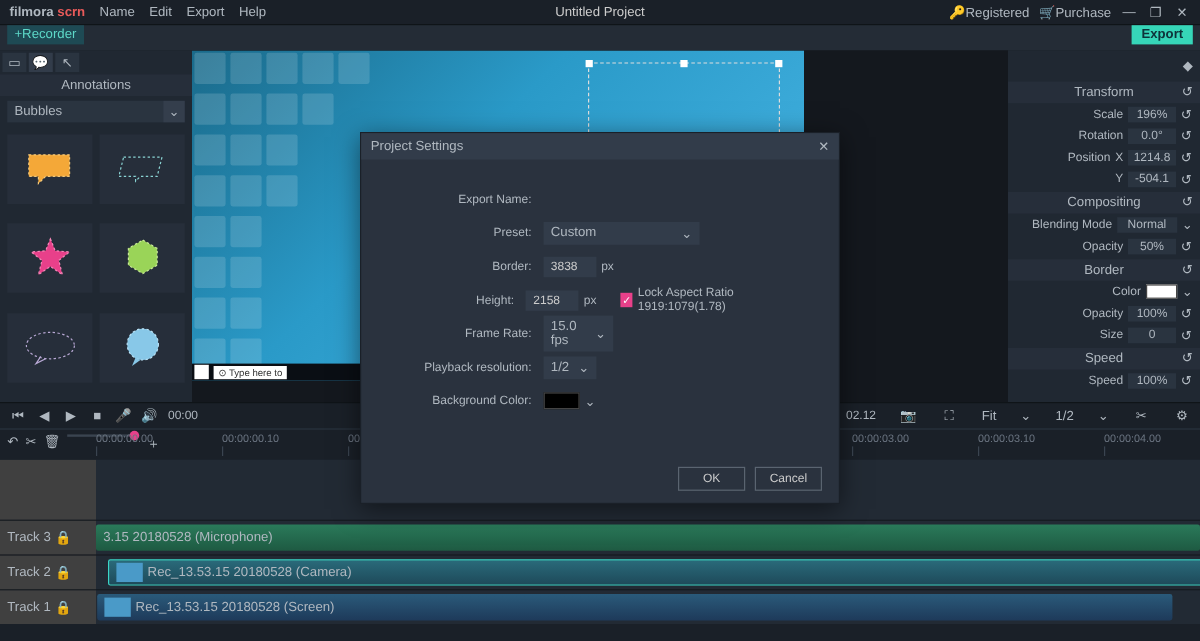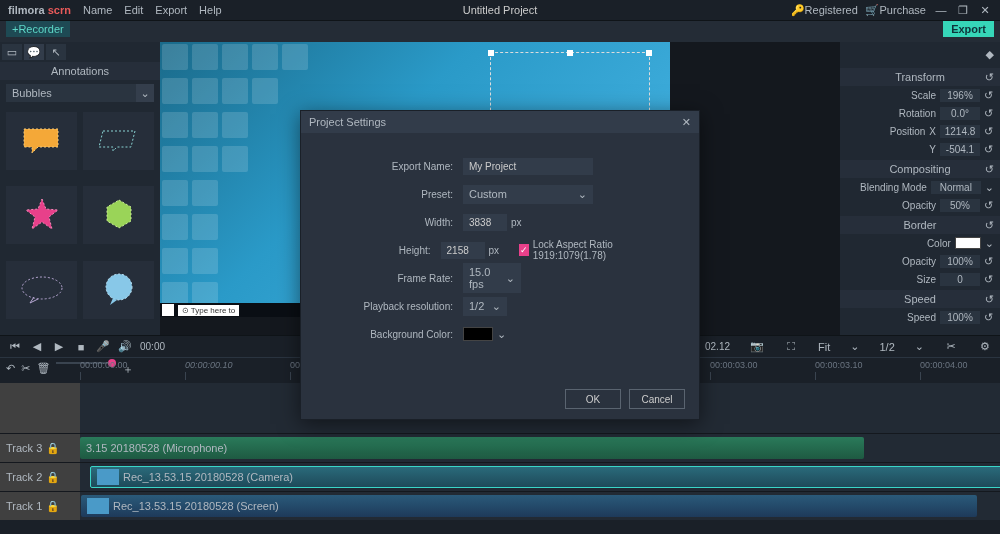--- a/index.html
+++ b/index.html
@@ -49,27 +49,27 @@
 .ruler{height:26px;background:#1a2028;border-top:1px solid #2a3440;position:relative;padding-left:80px}
 .ruler-tools{position:absolute;left:6px;top:4px;display:flex;gap:6px}
 .ruler-marks{position:relative;height:100%;overflow:hidden}
 .ruler-mark{position:absolute;top:2px;font-size:9px;color:#6a7480}
 .ruler-mark::before{content:"";position:absolute;left:0;top:12px;width:1px;height:8px;background:#3a4450}
 .tracks{background:#1a2028}
 .track{height:29px;display:flex;border-top:1px solid #14181e}
 .track-head{width:80px;background:#404040;display:flex;align-items:center;padding:0 6px;gap:4px;font-size:10px}
 .track-body{flex:1;position:relative;background:#222a34}
 .clip{position:absolute;top:3px;height:22px;border-radius:2px;display:flex;align-items:center;padding:0 6px;font-size:10px;color:#fff;overflow:hidden}
-.clip.audio{background:linear-gradient(#2a7a5a,#1e5a42);left:0;width:784px}
+.clip.audio{background:linear-gradient(#2a7a5a,#1e5a42);left:0;width:920px}
 .clip.cam{background:linear-gradient(#2a6a7a,#1e4a5a);left:10px;width:966px;border:1px solid #3ad6c8}
 .clip.scr{background:linear-gradient(#2a5a7a,#1e3a5a);left:1px;width:896px}
 .thumb{width:22px;height:16px;background:#4a9ac8;margin-right:4px}
 .modal{position:absolute;left:300px;top:110px;width:400px;height:310px;background:#2a323e;border:1px solid #1a2028;box-shadow:0 4px 20px rgba(0,0,0,.5);z-index:100}
 .modal-head{height:22px;background:#323c4a;display:flex;align-items:center;padding:0 8px;justify-content:space-between}
-.modal-body{padding:20px 42px}
+.modal-body{padding:20px 32px}
 .form-row{display:flex;align-items:center;height:26px;margin-bottom:2px}
 .form-row .flbl{width:120px;text-align:right;padding-right:10px;font-size:10px}
 .form-row input[type=text]{width:130px;background:#323c4a;border:none;color:#ccc;padding:3px 6px;font-size:10px}
 .form-row input.narrow{width:44px}
 .form-row .unit{margin-left:4px;font-size:10px}
 .form-row select,.fsel{width:130px;background:#323c4a;border:none;color:#ccc;padding:3px 6px;font-size:10px;display:flex;justify-content:space-between;align-items:center}
 .fsel.narrow{width:58px}
 .check{width:12px;height:12px;background:#e8408a;display:inline-flex;align-items:center;justify-content:center;margin-left:20px;color:#fff;font-size:9px}
 .colbox{width:30px;height:14px;background:#000;border:1px solid #444}
 .modal-foot{position:absolute;bottom:10px;right:14px;display:flex;gap:8px}
@@ -310,21 +310,21 @@
     <span>↶</span>
     <span>✂</span>
     <span>🗑</span>
     <div class="slider">
         <div class="knob"></div>
       </div>
     <span>＋</span>
   </div>
   <div class="ruler-marks" id="ruler-marks">
       <div class="ruler-mark" style="left: 0px;">00:00:00.00</div>
-      <div class="ruler-mark" style="left: 105px; font-style: italic;">00:00:00.10</div>
+      <div class="ruler-mark" style="left: 105px;">00:00:00.10</div>
       <div class="ruler-mark" style="left: 210px;">00:00:01.00</div>
       <div class="ruler-mark" style="left: 315px;">00:00:01.10</div>
       <div class="ruler-mark" style="left: 420px;">00:00:02.00</div>
       <div class="ruler-mark" style="left: 525px;">00:00:02.10</div>
       <div class="ruler-mark" style="left: 630px;">00:00:03.00</div>
       <div class="ruler-mark" style="left: 735px;">00:00:03.10</div>
       <div class="ruler-mark" style="left: 840px;">00:00:04.00</div>
     </div>
 </div>
 
@@ -371,31 +371,30 @@
 </div>
 
 <div class="modal">
   <div class="modal-head">
     <span>Project Settings</span>
     <span>✕</span>
   </div>
   <div class="modal-body">
     <div class="form-row">
         <span class="flbl">Export Name:</span>
-        <input type="text" value="My Project" style="">
       </div>
     <div class="form-row">
         <span class="flbl">Preset:</span>
         <div class="fsel">
           <span>Custom</span>
           <span>⌄</span>
         </div>
       </div>
     <div class="form-row">
-        <span class="flbl">Width:</span>
+        <span class="flbl">Border:</span>
         <input type="text" class="narrow" value="3838" style="">
         <span class="unit">px</span>
       </div>
     <div class="form-row">
         <span class="flbl">Height:</span>
         <input type="text" class="narrow" value="2158" style="">
         <span class="unit">px</span>
       <span class="check">✓</span>
         <span style="margin-left:4px;font-size:10px">Lock Aspect Ratio 1919:1079(1.78)</span>
     </div>

